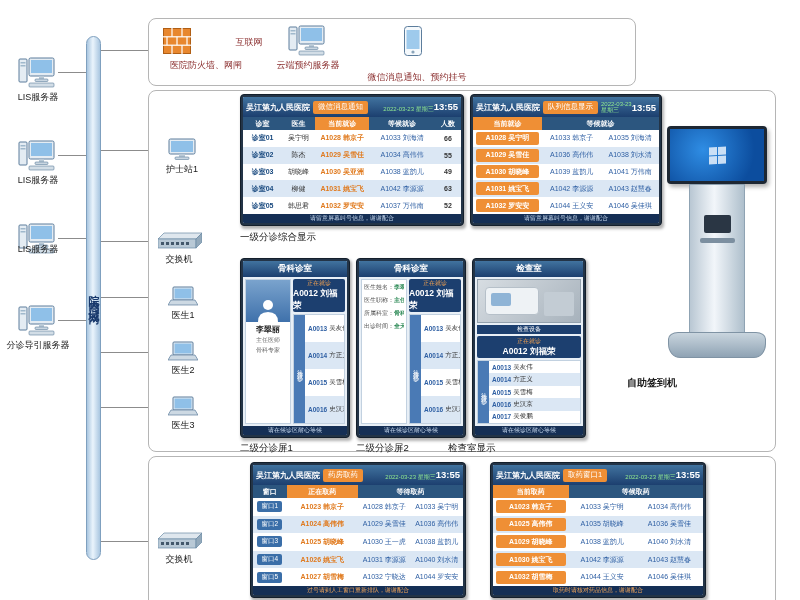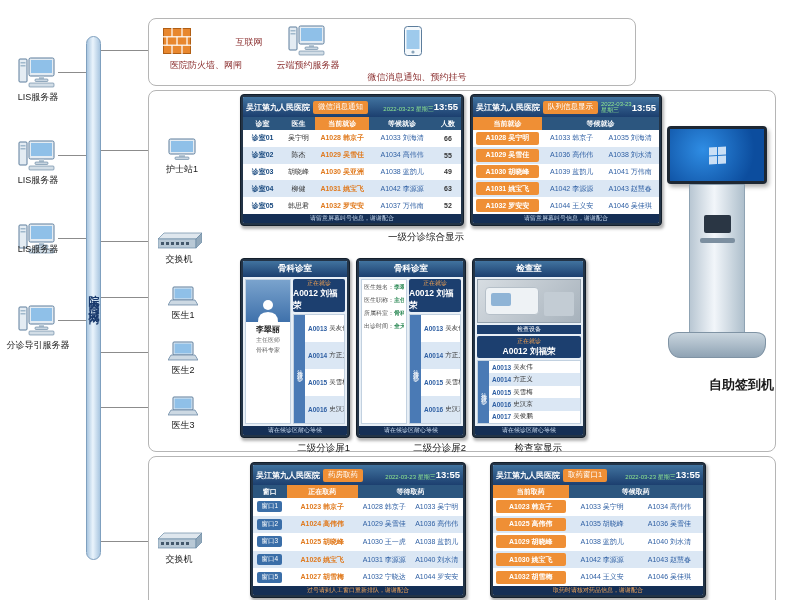--- a/index.html
+++ b/index.html
@@ -4,21 +4,21 @@
 <style>
 *{margin:0;padding:0;box-sizing:border-box}
 html,body{background:#fff}
 #root{position:relative;width:800px;height:600px;overflow:hidden;background:#fff;
 font-family:"Liberation Sans","DejaVu Sans",sans-serif;color:#222}
 .hl{position:absolute;height:0;border-top:1px solid #8c8c8c}
 .hl.dash{border-top-style:dashed;border-top-color:#9a9a9a}
 .zone{position:absolute;border:1px solid #b5b5b5;border-radius:8px;background:#fff}
 .lbl{position:absolute;font-size:9px;text-align:center;line-height:1.25;color:#1a1a1a}
 .lbl.red{color:#8b2f2f}
-.cap{position:absolute;font-size:9.5px;text-align:right;color:#1a1a1a}
+.cap{position:absolute;font-size:9.5px;text-align:left;color:#1a1a1a}
 .icon{position:absolute;line-height:0}
 #lanbar{position:absolute;left:86px;top:36px;width:15px;height:524px;border:1px solid #7fa0bf;border-radius:8px;
 background:linear-gradient(90deg,#a9c6e0,#eaf4fc 45%,#a9c6e0)}
 #lanbar span{position:absolute;top:50%;left:50%;transform:translate(-50%,-50%);writing-mode:vertical-rl;
 font-size:11px;font-weight:bold;color:#17386b;letter-spacing:5px;white-space:nowrap}
 
 .screen{position:absolute;background:#233447;border:1px solid #141f2b;border-radius:4px;padding:2px;
 box-shadow:1.5px 2.5px 3px rgba(0,0,0,.3);display:flex}
 .scr-in{flex:1;background:#fff;display:flex;flex-direction:column;overflow:hidden;border-radius:1px}
 .scr-hd{flex:0 0 20px;background:linear-gradient(180deg,#41739f,#1c3f6f);display:flex;align-items:center;padding:0 3px;gap:3px}
@@ -530,21 +530,21 @@
             <div></div>
           </div>
       </div>
     </div>
     <div class="k-body">
       <div class="k-panel"></div>
       <div class="k-slot"></div>
     </div>
     <div class="k-base"></div>
   </div>
-  <div class="cap bold" style="left:660px;top:376px;width:114px;font-size:13px">自助签到机</div>
+  <div class="cap bold" style="left:627px;top:376px;width:114px;font-size:10px">自助签到机</div>
 
   <div class="zone" style="left:148px;top:456px;width:628px;height:160px"></div>
 
   <span class="icon" style="left:158px;top:532px">
     <svg width="44" height="18" viewBox="0 0 44 18">
         <polygon points="6,1 44,1 38,7 0,7" fill="#dfe7ee" stroke="#6a8aa5" stroke-width="0.7"></polygon>
         <rect x="0" y="7" width="38" height="9" fill="#b9c9d6" stroke="#6a8aa5" stroke-width="0.7"></rect>
         <polygon points="38,7 44,1 44,10 38,16" fill="#93a9bb" stroke="#6a8aa5" stroke-width="0.7"></polygon>
         <rect x="3" y="10" width="3" height="3" fill="#44586b"></rect>
         <rect x="8" y="10" width="3" height="3" fill="#44586b"></rect>

